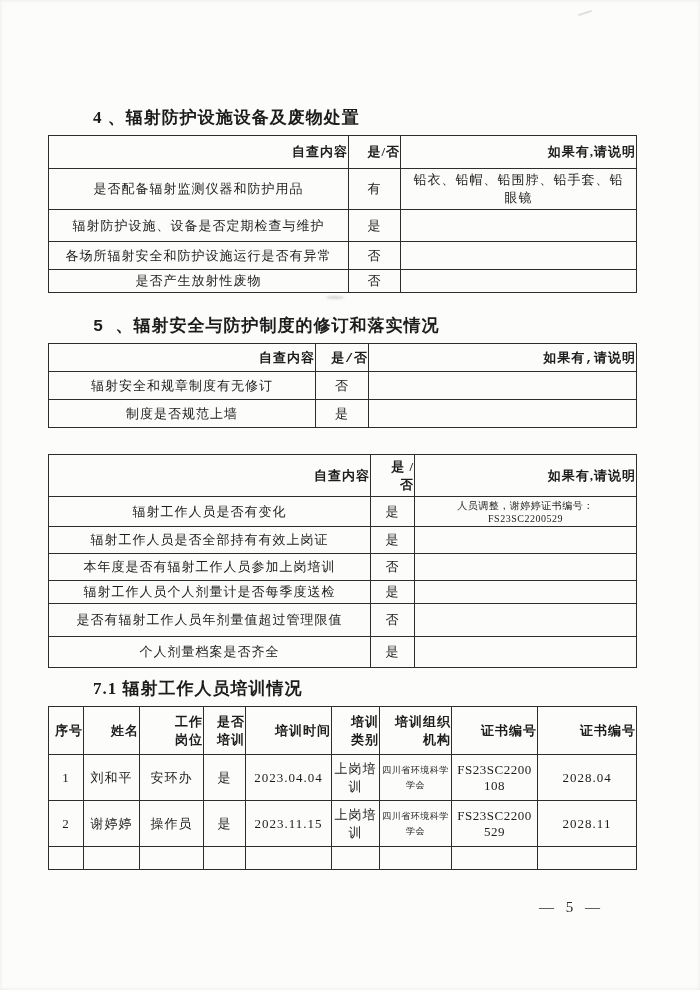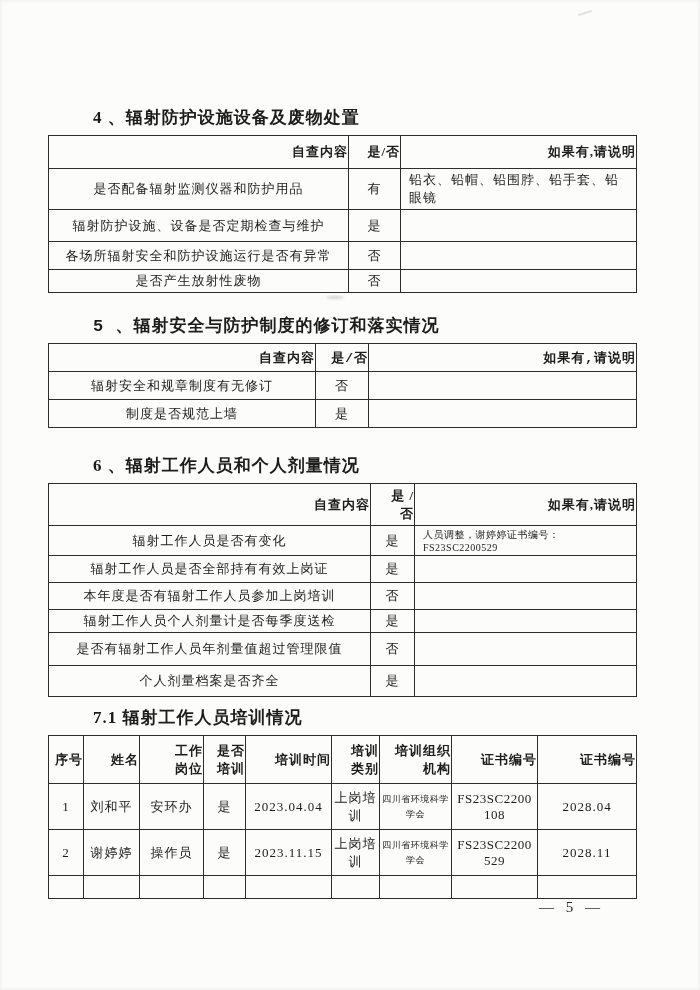--- a/index.html
+++ b/index.html
@@ -37,21 +37,21 @@
   td, th {
     border: 1.4px solid #2e2d2b;
     font-size: 13px;
     letter-spacing: 1px;
     vertical-align: middle;
     overflow: hidden;
   }
   th { font-weight: bold; text-align: right; white-space: pre-line; }
   td.item { text-align: center; padding: 2px 8px; }
   td.answer { text-align: center; padding: 2px 2px; }
-  td.note { text-align: left; padding: 2px 8px; }
+  td.note { text-align: center; padding: 2px 8px; }
   td.center { text-align: center; padding: 2px 2px; }
   .note-small { font-size: 10px; letter-spacing: 0.5px; }
   .org-cell { font-size: 9px; letter-spacing: 0.5px; line-height: 1.6; }
   .cert-cell { word-break: break-all; letter-spacing: 0.5px; }
   .wrap-tight { white-space: normal; }
   .gap-s5 { margin-top: 21px; font-family: Liberation Mono, monospace; }
   .gap-s6 { margin-top: 26px; }
   .gap-s7 { margin-top: 9px; }
   .footer-pageno {
     position: absolute;
@@ -147,21 +147,20 @@
         <tr style="height:28px">
           <td class="item">制度是否规范上墙</td>
           <td class="answer">是</td>
           <td class="note"></td>
         </tr>
       </tbody>
         </table>
     </div>
 
     <div class="gap-s6">
-      <div class="section-title">6 、辐射工作人员和个人剂量情况</div>
       <table>
         <colgroup>
             <col style="width:322px">
             <col style="width:44px">
             <col style="width:222px">
           </colgroup>
         <tbody>
             <tr style="height:42px">
           <th>自查内容</th>
           <th>是 /

